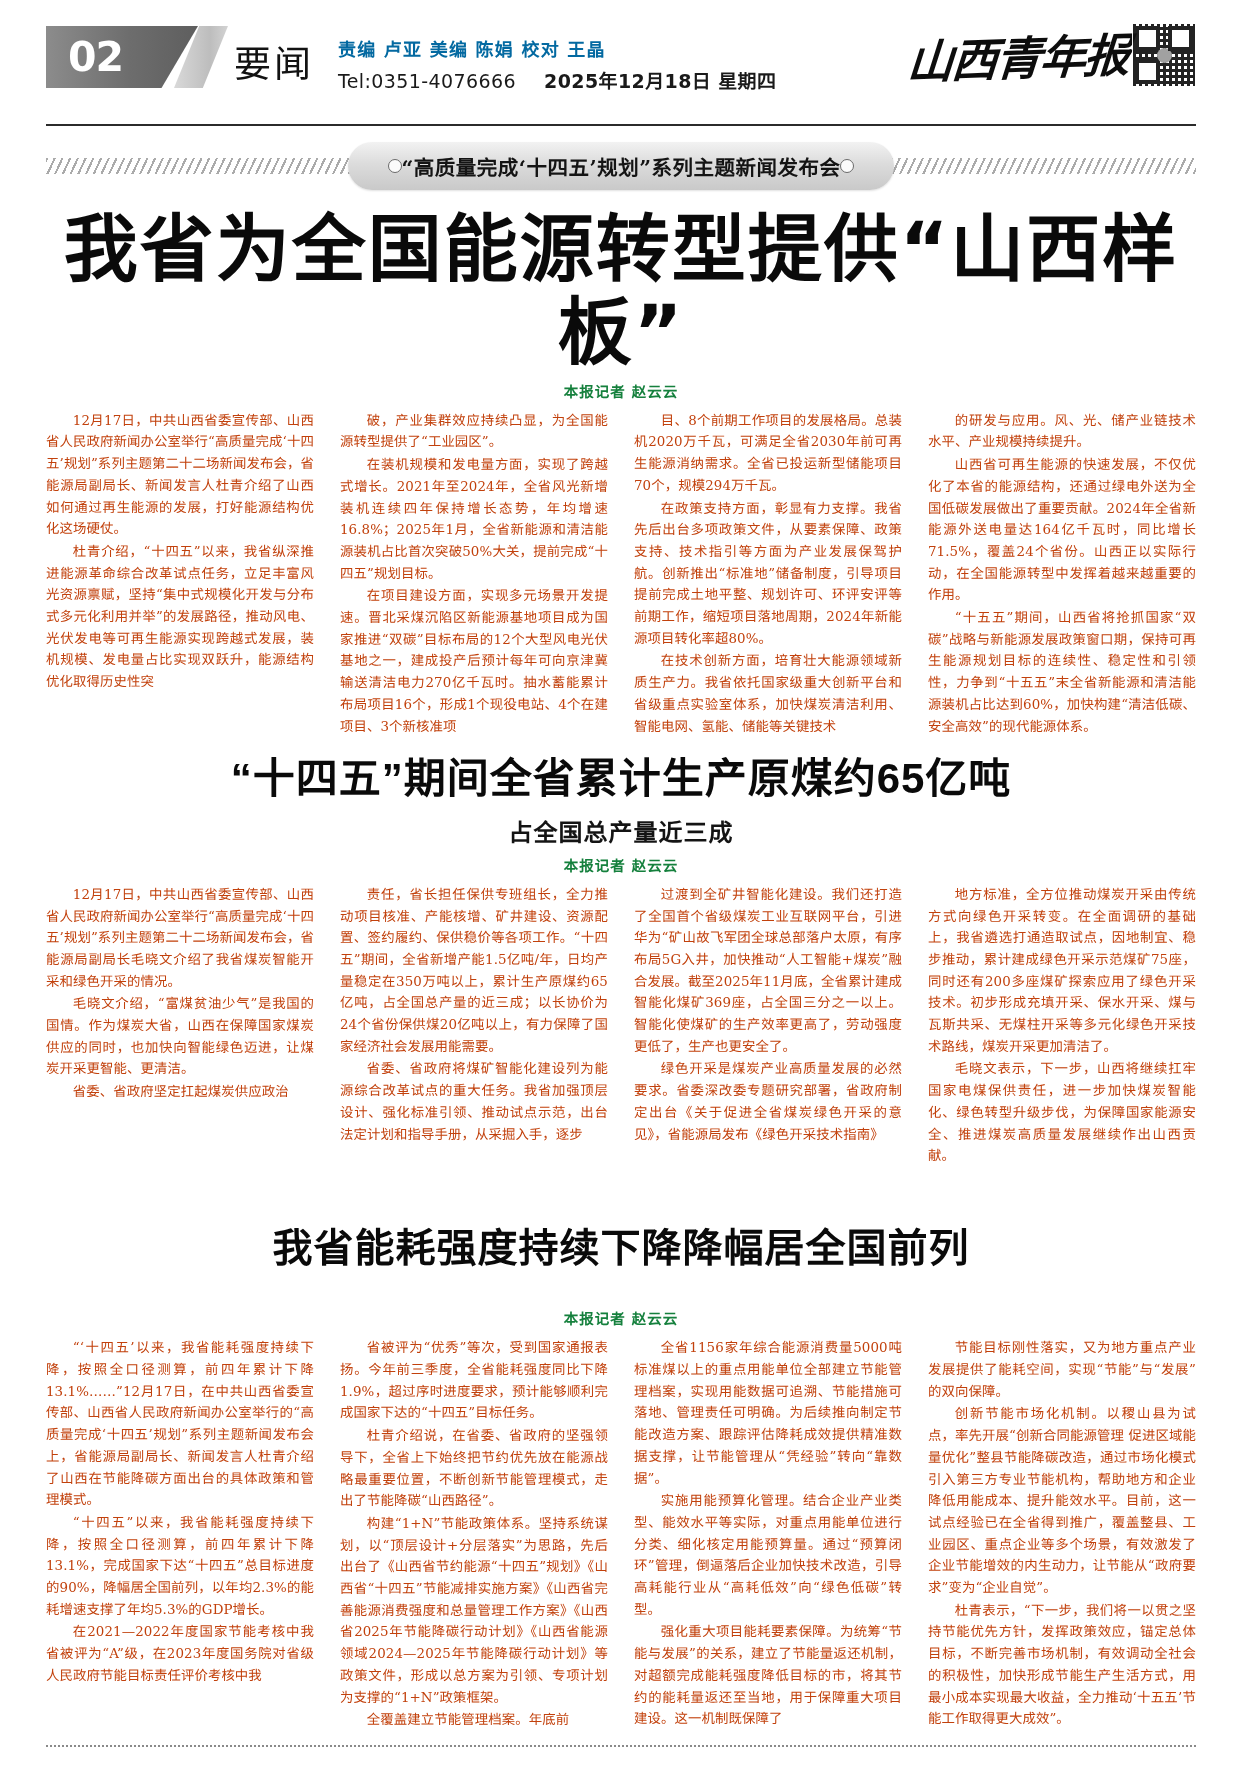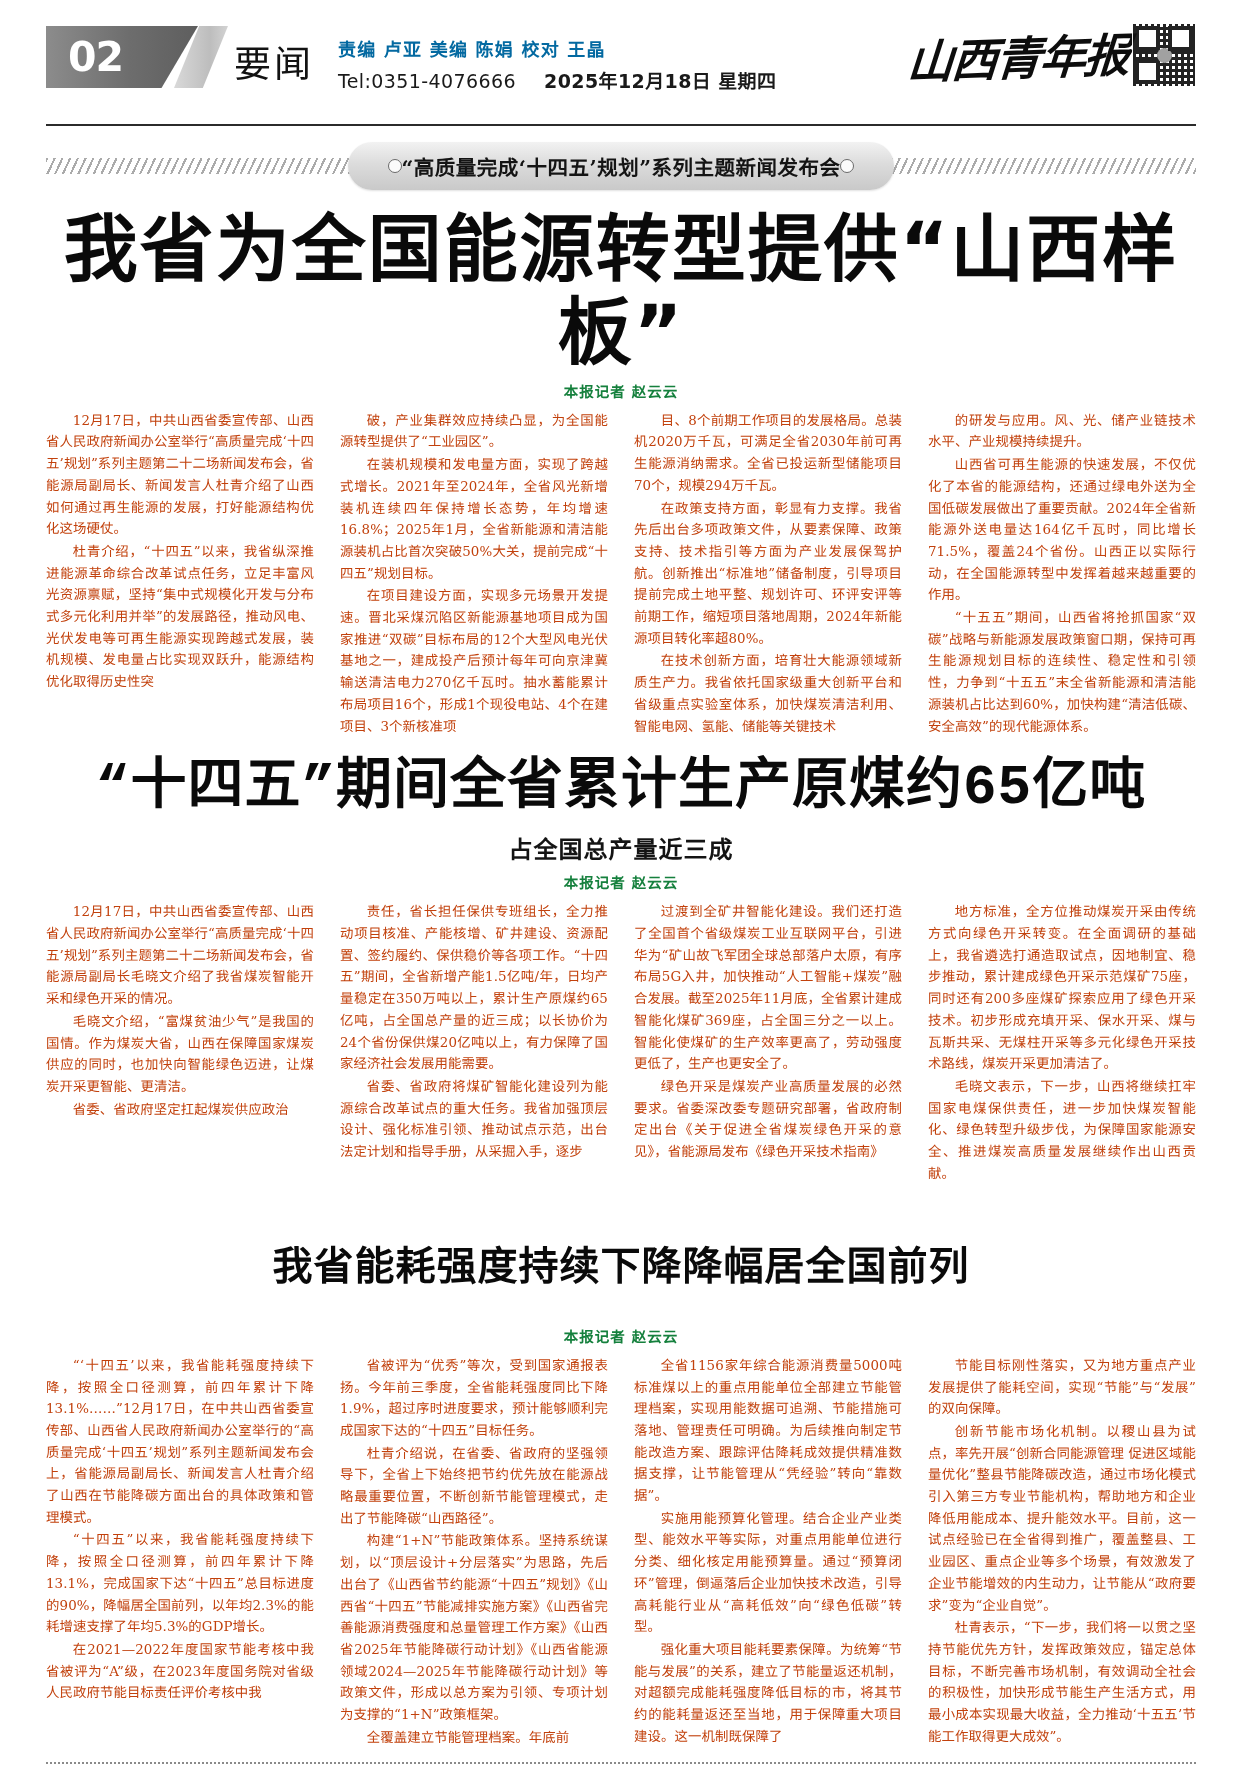--- a/index.html
+++ b/index.html
@@ -144,23 +144,23 @@
     font-family:"DejaVu Sans","Liberation Sans",sans-serif;
     font-weight:bold;
     font-size:74px;
     letter-spacing:2px;
     line-height:1.12;
     margin:16px 0 6px;
     color:#0a0a0a;
   }
   .headline-2{
     text-align:center;
-    font-family:Liberation Mono, monospace;
+    font-family:Liberation Sans, sans-serif;
     font-weight:bold;
-    font-size:56px;
+    font-size:42px;
     letter-spacing:1px;
     color:#0a0a0a;
     margin:0;
     line-height:1.25;
   }
   .subhead{
     text-align:center;
     font-family:"DejaVu Serif","Liberation Serif",serif;
     font-weight:bold;
     font-size:24px;

